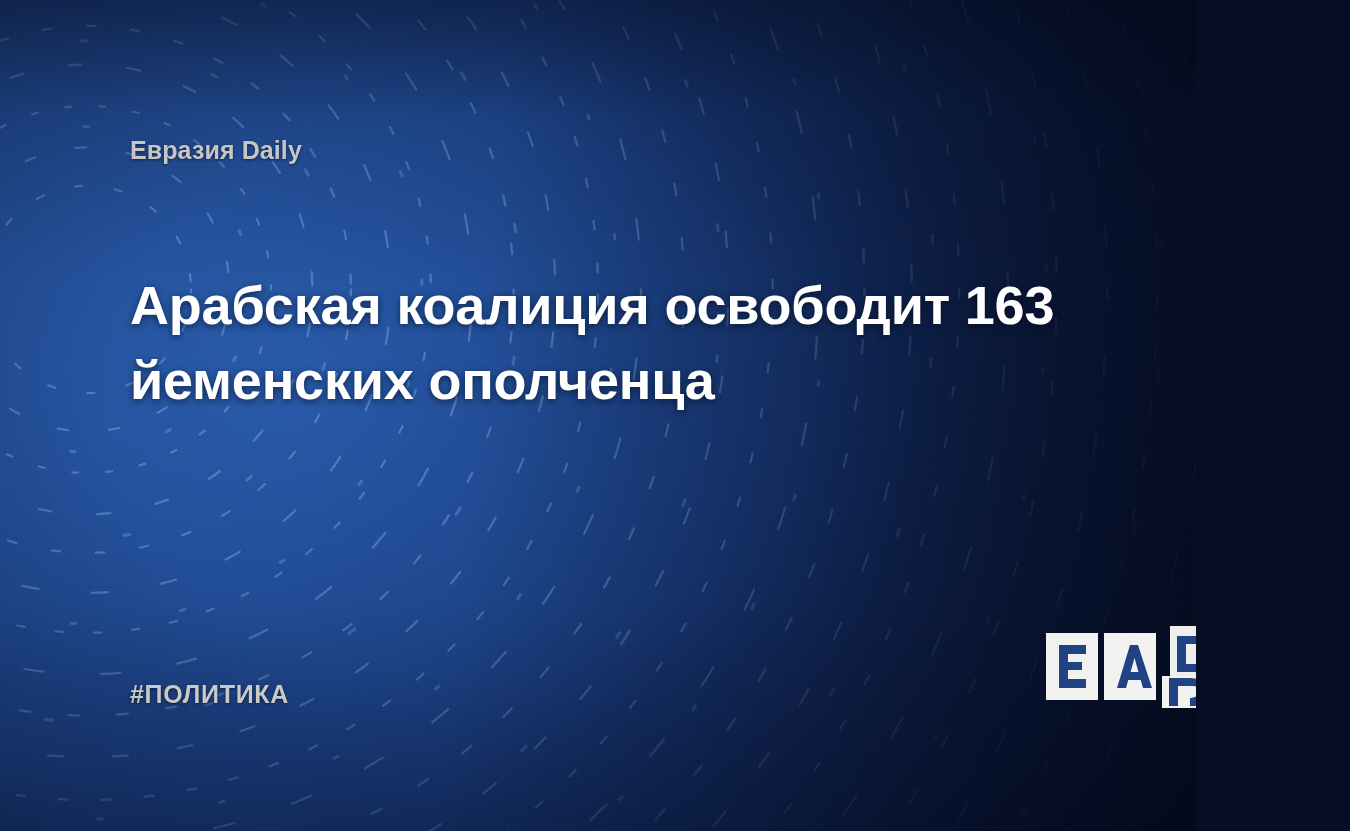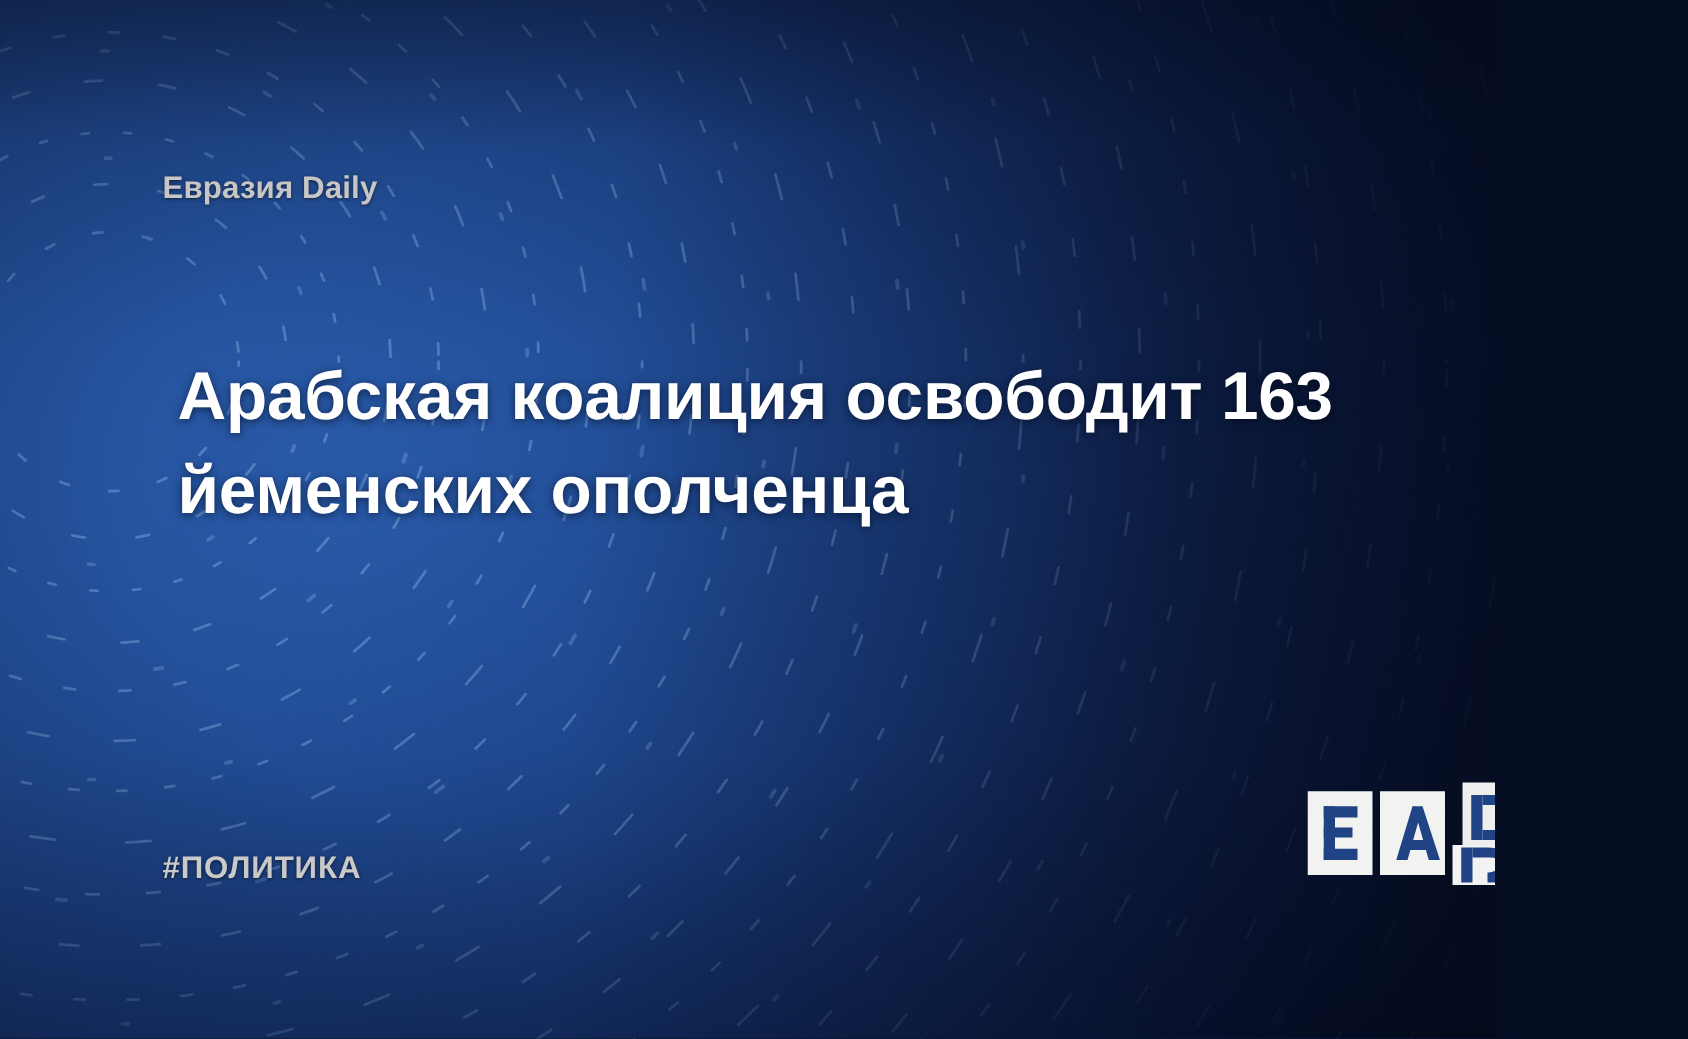--- a/index.html
+++ b/index.html
@@ -110,21 +110,21 @@
     color: #c6c6c6;
     text-shadow: 0 1px 3px rgba(0,0,0,0.55);
     white-space: nowrap;
   }
 
   .headline {
     position: absolute;
     left: 130px;
     top: 268px;
     width: 980px;
-    margin: 12px;
+    margin: 0;
     font-size: 54px;
     line-height: 75px;
     font-weight: bold;
     color: #ffffff;
     letter-spacing: -0.2px;
     text-shadow: 0 2px 7px rgba(2,8,24,0.60);
   }
 
   .tag {
     position: absolute;

